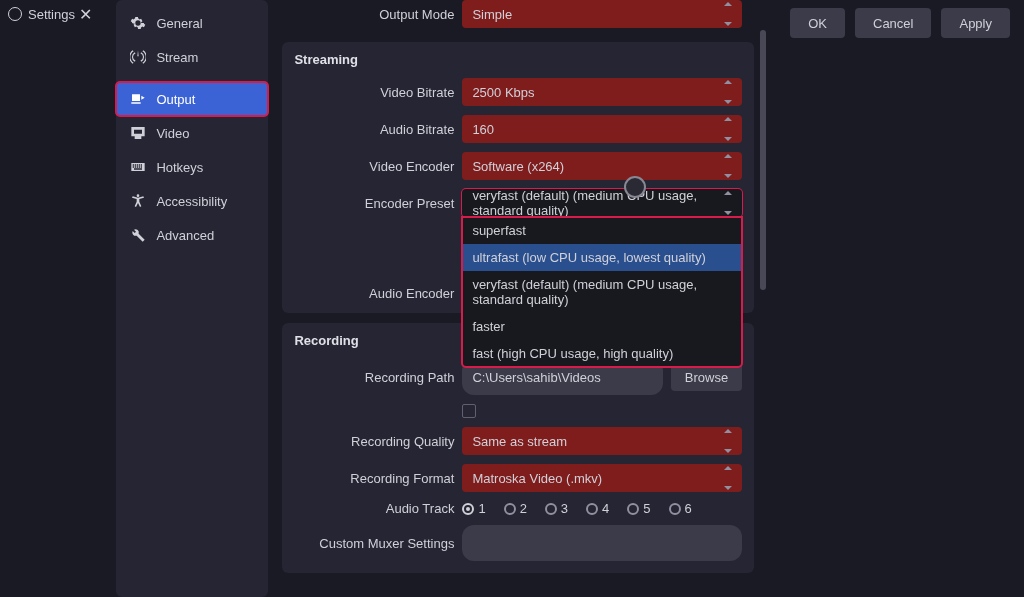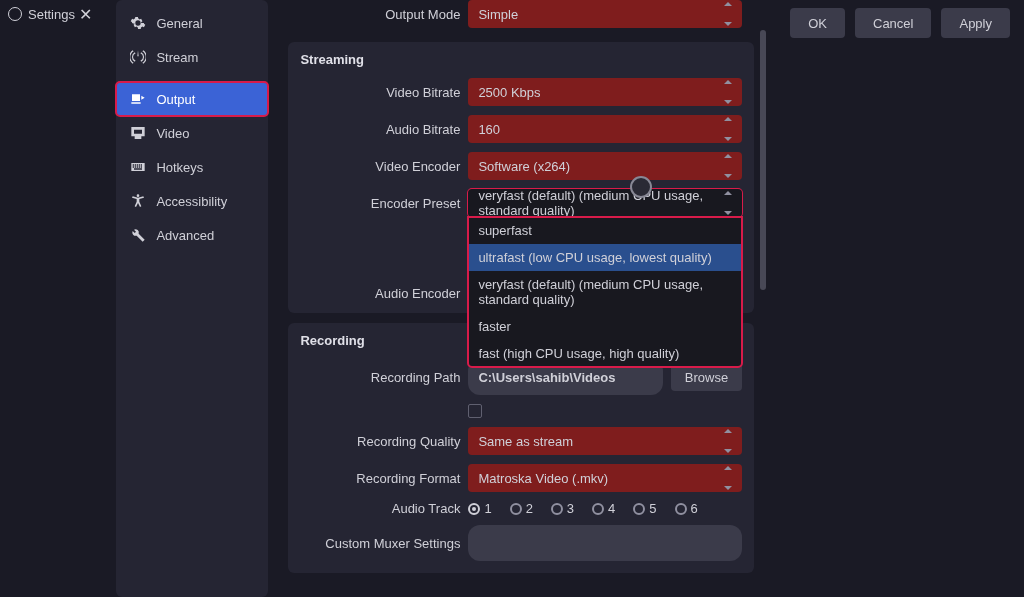--- a/index.html
+++ b/index.html
@@ -5,21 +5,21 @@
 * { margin: 0; padding: 0; box-sizing: border-box; font-family: -apple-system, "Segoe UI", Arial, sans-serif; }
 body { background: #1a1a25; color: #d0d0d8; width: 1024px; height: 597px; overflow: hidden; font-size: 13px; }
 
 .window { width: 100%; height: 100%; display: flex; flex-direction: row; }
 
 .titlebar { height: 28px; background: #1a1a25; display: flex; align-items: center; padding: 0 8px; justify-content: space-between; }
 .titlebar-left { display: flex; align-items: center; gap: 6px; }
 .app-icon { width: 14px; height: 14px; border: 1.5px solid #d0d0d8; border-radius: 50%; position: relative; }
 .close-btn { color: #d0d0d8; font-size: 16px; cursor: pointer; padding: 0 4px; }
 
-.body { flex: 1; display: flex; gap: 20px; padding: 0 12px 0 12px; min-height: 0; }
+.body { flex: 1; display: flex; gap: 14px; padding: 0 12px 0 12px; min-height: 0; }
 
 .sidebar { width: 152px; background: #252533; border-radius: 6px; padding: 6px 0; display: flex; flex-direction: column; }
 .side-item { display: flex; align-items: center; gap: 10px; padding: 9px 14px; color: #d0d0d8; cursor: pointer; }
 .side-item.active { background: #3b63d6; color: #fff; margin-top: 8px; }
 .side-item.hl { outline: 2px solid #d81b4a; outline-offset: -1px; border-radius: 4px; }
 .side-icon { width: 16px; height: 16px; display: inline-flex; align-items: center; justify-content: center; flex-shrink: 0; }
 .side-icon svg { width: 16px; height: 16px; fill: currentColor; }
 
 .main { flex: 1; display: flex; flex-direction: column; gap: 10px; position: relative; padding-right: 10px; }
 .scrollbar { position: absolute; right: -2px; top: 30px; width: 6px; height: 260px; background: #484856; border-radius: 3px; }
@@ -29,21 +29,21 @@
 
 .select { flex: 1; background: #7f1d1d; border-radius: 4px; height: 28px; display: flex; align-items: center; padding: 0 28px 0 10px; color: #d0d0d8; position: relative; cursor: pointer; }
 .spinner { position: absolute; right: 6px; top: 2px; bottom: 2px; width: 16px; display: flex; flex-direction: column; justify-content: space-between; }
 .spinner::before, .spinner::after { content: ""; display: block; width: 0; height: 0; border-left: 4px solid transparent; border-right: 4px solid transparent; margin: 0 auto; }
 .spinner::before { border-bottom: 4px solid #9090a0; }
 .spinner::after { border-top: 4px solid #9090a0; }
 
 .section { background: #252533; border-radius: 6px; padding: 10px 12px 12px; display: flex; flex-direction: column; gap: 9px; position: relative; }
 .section-title { font-weight: 600; color: #e0e0e8; margin-bottom: 2px; }
 
-.textbox { flex: 1; background: #3b3b4a; border-radius: 12px; height: 36px; display: flex; align-items: center; padding: 0 10px; color: #d0d0d8; font-weight: bold; }
+.textbox { flex: 1; background: #3b3b4a; border-radius: 12px; height: 36px; display: flex; align-items: center; padding: 0 10px; color: #d0d0d8; }
 .btn { background: #3b3b4a; border-radius: 4px; height: 28px; padding: 0 14px; display: flex; align-items: center; color: #d0d0d8; cursor: pointer; }
 
 .checkbox { width: 14px; height: 14px; border: 1px solid #606070; border-radius: 2px; display: inline-block; margin-right: 6px; vertical-align: middle; }
 .check-row { margin-left: 168px; display: flex; align-items: center; }
 
 .radio-group { display: flex; gap: 18px; }
 .radio { display: flex; align-items: center; gap: 4px; cursor: pointer; }
 .radio-dot { width: 12px; height: 12px; border-radius: 50%; border: 2px solid #9090a0; display: inline-block; position: relative; }
 .radio.sel .radio-dot { border-color: #d0d0d8; }
 .radio.sel .radio-dot::after { content: ""; position: absolute; inset: 2px; background: #d0d0d8; border-radius: 50%; }

